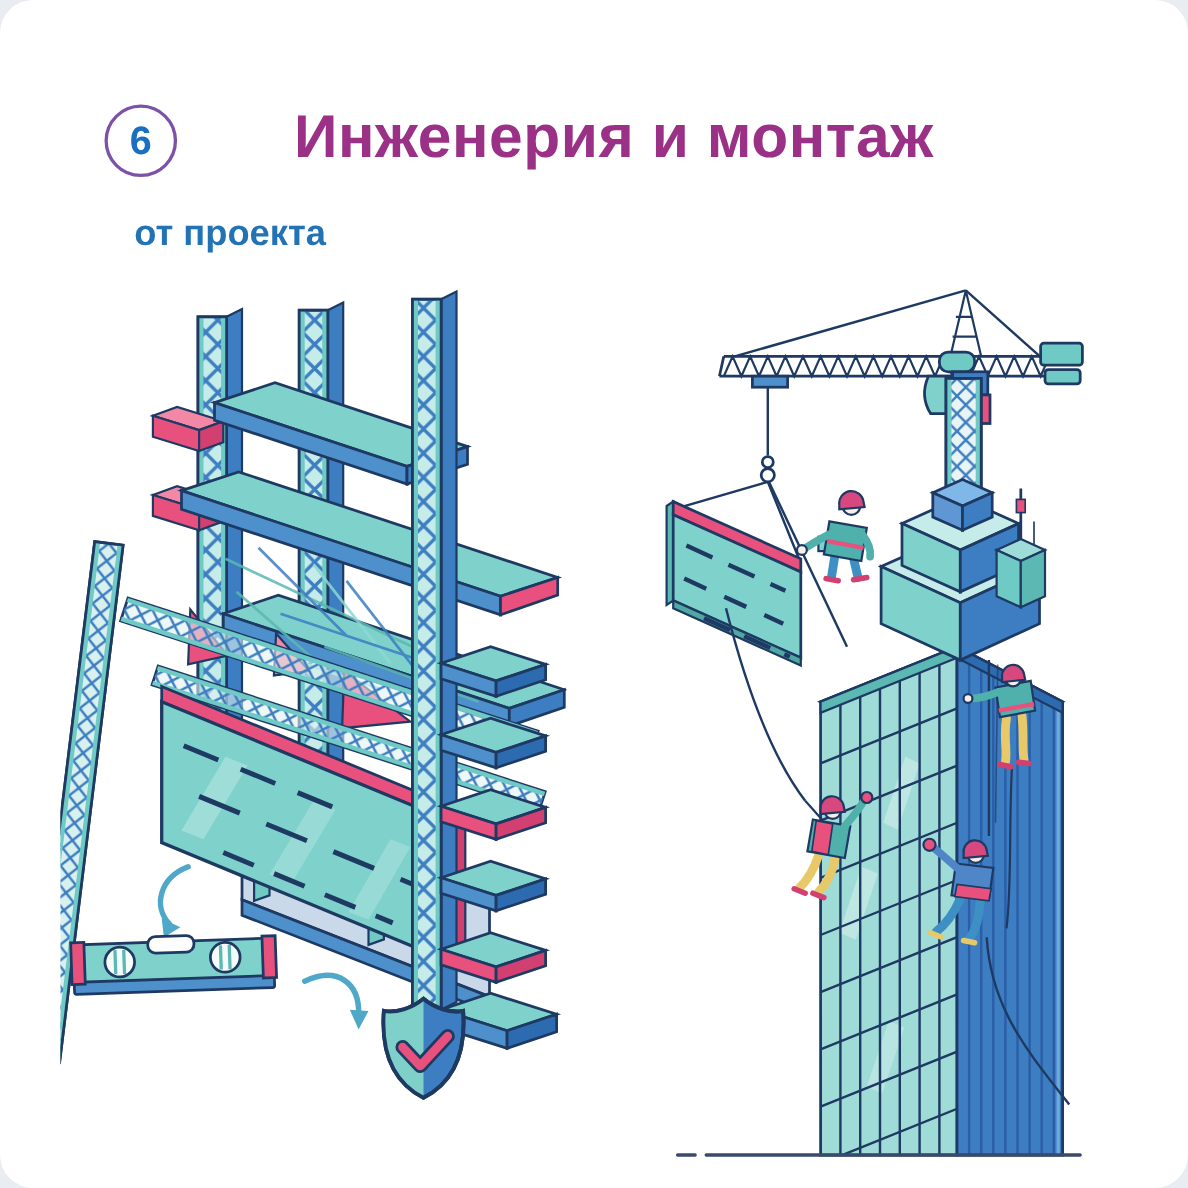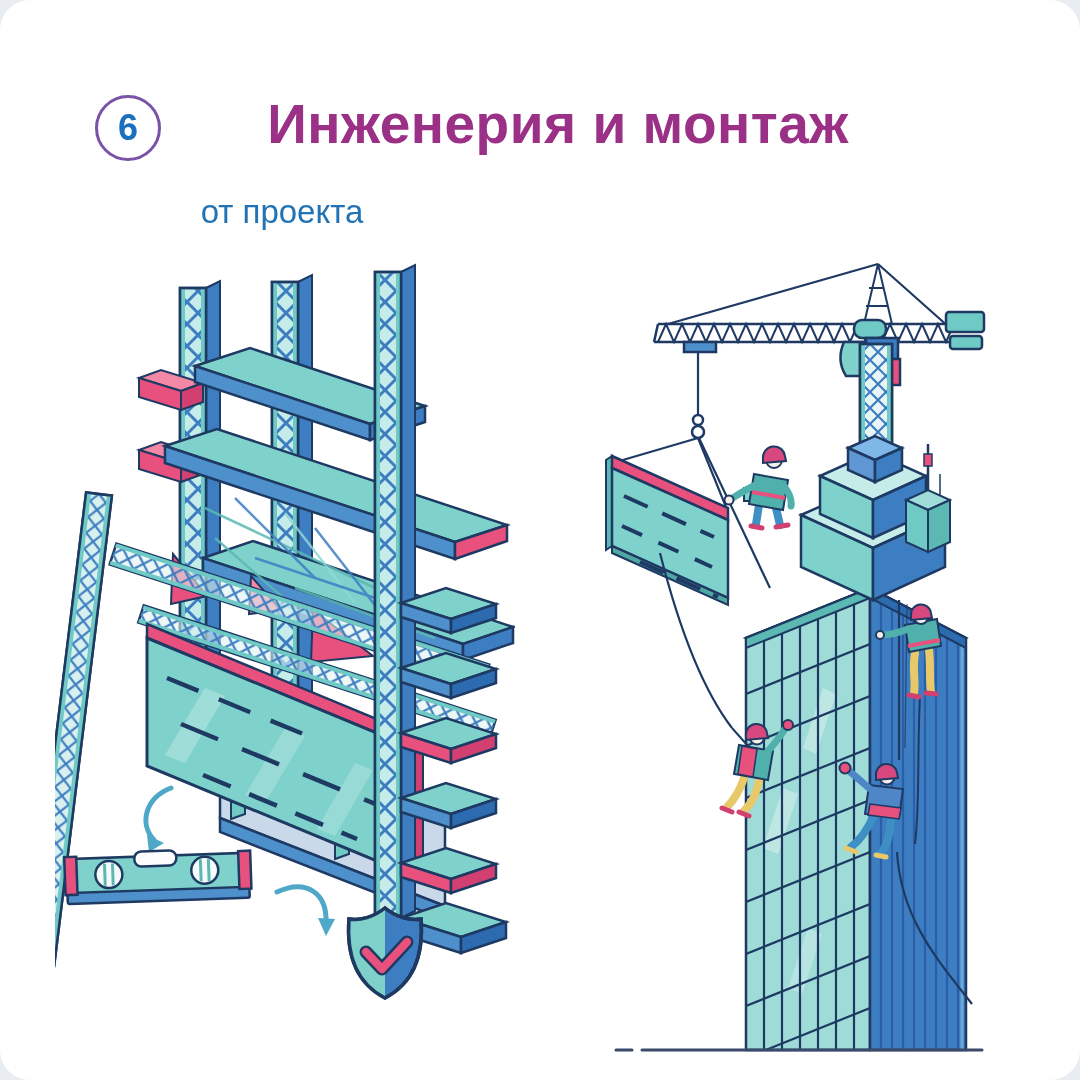--- a/index.html
+++ b/index.html
@@ -13,22 +13,22 @@
     border:3px solid #7B52A8;border-radius:50%;
     display:flex;align-items:center;justify-content:center;
     color:#1B6FBF;font-size:36px;font-weight:bold;
   }
   .title{
     position:absolute;left:0;right:0;top:92px;text-align:center;
     padding-left:36px;box-sizing:border-box;
     color:#9B3087;font-size:55px;font-weight:bold;letter-spacing:.5px;
   }
   .caption{
-    position:absolute;top:193px;font-size:33px;font-weight:normal;color:#2173B5;
-    width:320px;text-align:center;
+    position:absolute;top:193px;font-size:33px;font-weight:bold;color:#2173B5;
+    width:320px;
   }
   .caption.left{left:122px;}
   .caption.right{left:620px;}
   .scene{position:absolute;}
   .scene.left{left:55px;top:258px;}
   .scene.right{left:598px;top:248px;}
   svg{display:block;}
 </style>
 </head>
 <body>

